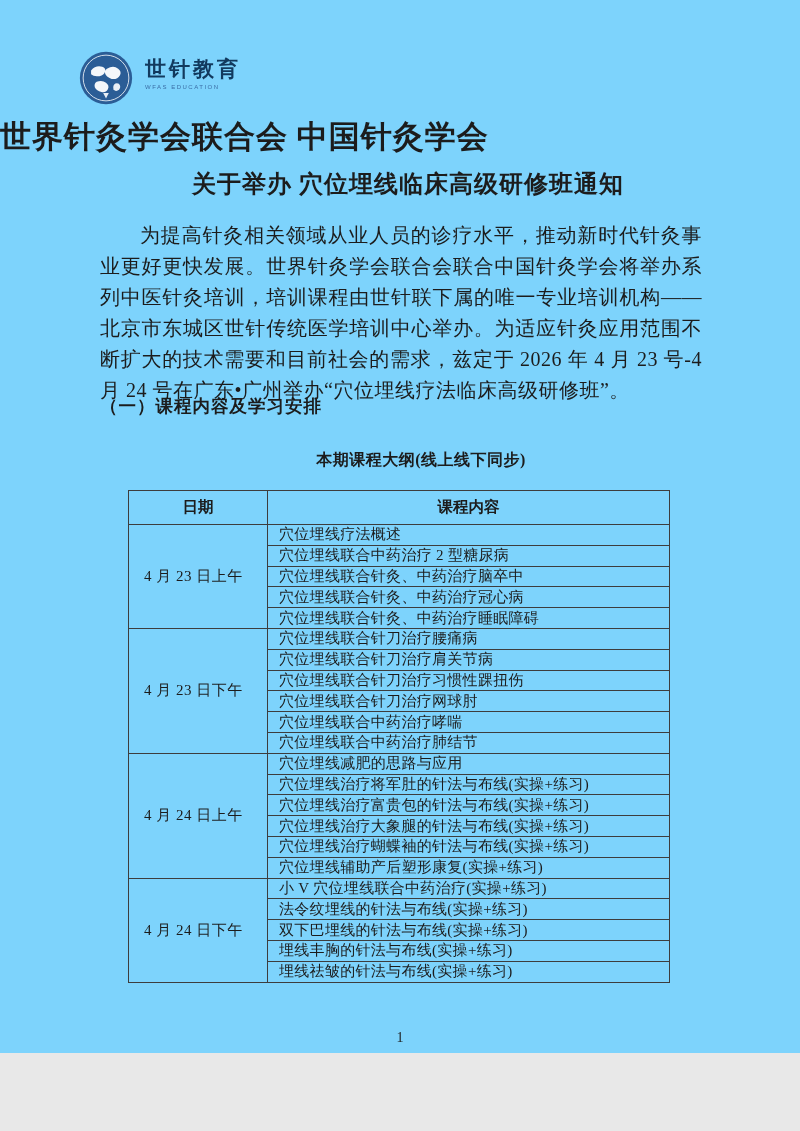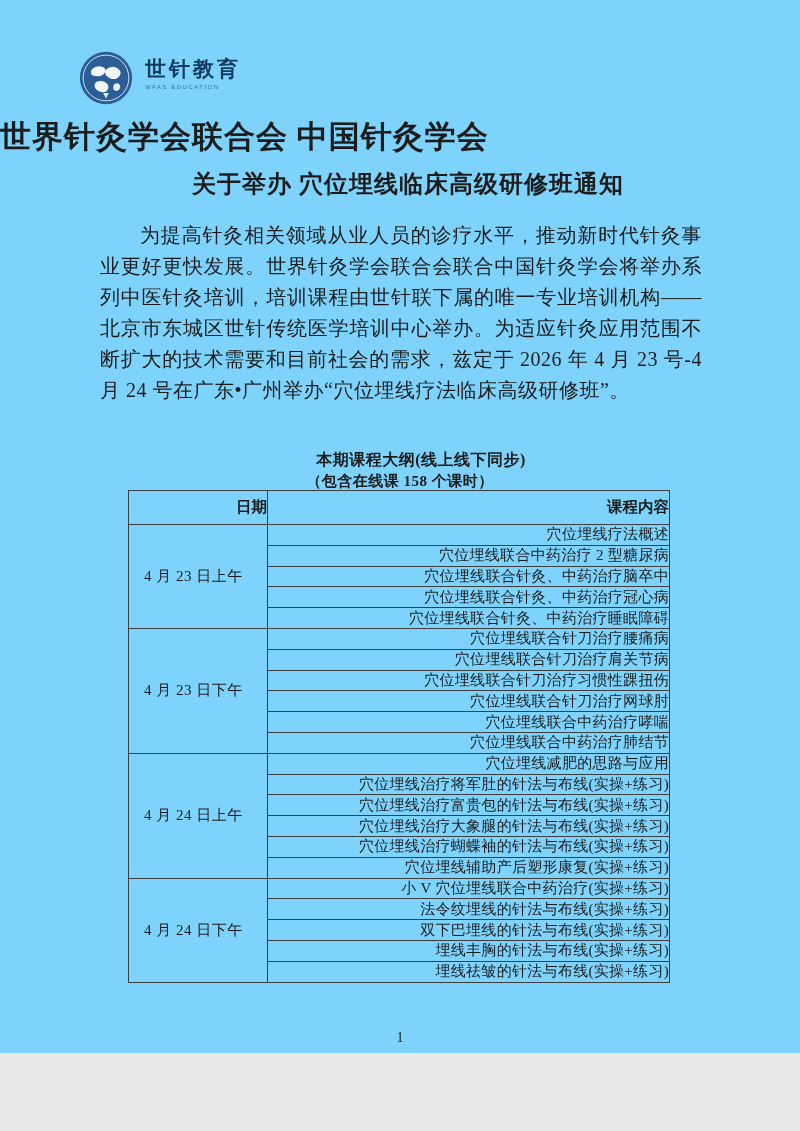--- a/index.html
+++ b/index.html
@@ -61,31 +61,31 @@
     width:542px;
     border-collapse:collapse;
     table-layout:fixed;
     font-size:15px;
   }
   #course-table th,#course-table td{
     border:1.5px solid #3d3d3d;
     padding:0;
   }
   #course-table th{
-    height:33px;font-size:15.5px;font-weight:bold;text-align:right;
+    height:33px;font-size:15.5px;font-weight:bold;text-align:center;
   }
   #course-table col.c-date{width:139px;}
   .date-cell{
     text-align:left;vertical-align:middle;
     padding-left:15px !important;
     letter-spacing:0.5px;
   }
   .course-cell{
     height:19.8px;
-    text-align:right;vertical-align:middle;
+    text-align:left;vertical-align:middle;
     padding-left:11px !important;
     letter-spacing:0.3px;
     white-space:nowrap;overflow:hidden;
   }
   
   .page-number{
     position:absolute;top:1030px;left:0;width:100%;
     text-align:center;font-size:14px;
   }
 </style>
@@ -108,23 +108,23 @@
       <div class="logo-name">世针教育</div>
       <div class="logo-tagline">WFAS EDUCATION</div>
     </div>
   </div>
 
   <div class="title-1">世界针灸学会联合会 中国针灸学会</div>
   <div class="title-2">关于举办 穴位埋线临床高级研修班通知</div>
 
   <div class="intro">为提高针灸相关领域从业人员的诊疗水平，推动新时代针灸事业更好更快发展。世界针灸学会联合会联合中国针灸学会将举办系列中医针灸培训，培训课程由世针联下属的唯一专业培训机构——北京市东城区世针传统医学培训中心举办。为适应针灸应用范围不断扩大的技术需要和目前社会的需求，兹定于 2026 年 4 月 23 号-4 月 24 号在广东•广州举办“穴位埋线疗法临床高级研修班”。</div>
 
+  <div class="section-heading">（一）课程内容及学习安排</div>
 
   <div class="table-title">本期课程大纲(线上线下同步)</div>
-  <div class="table-subtitle">（包含在线课 158 个课时）</div>
 
   <table id="course-table">
     <colgroup>
       <col class="c-date">
       <col class="c-course">
     </colgroup>
     <thead>
       <tr>
         <th>日期</th>
         <th>课程内容</th>

